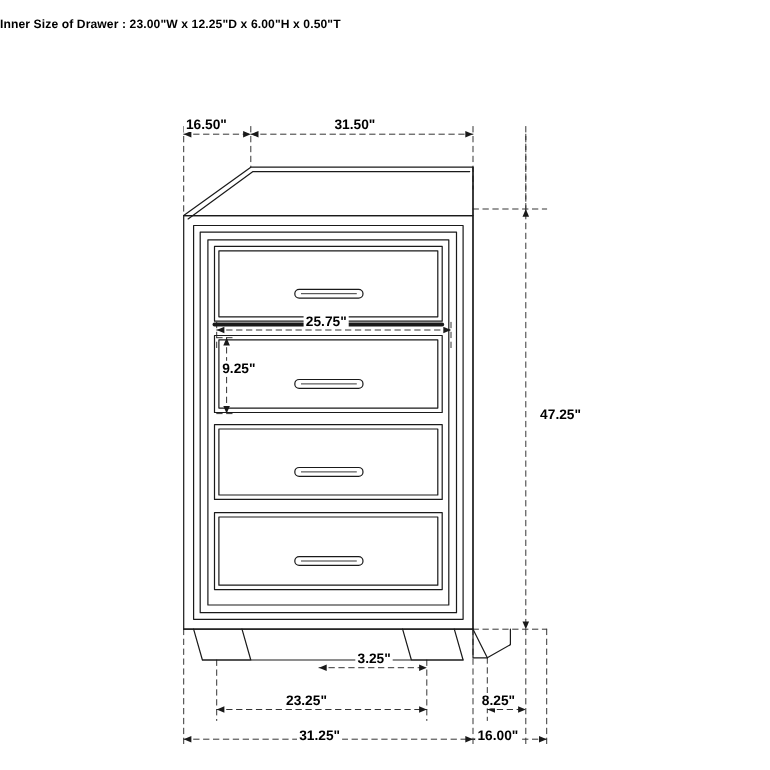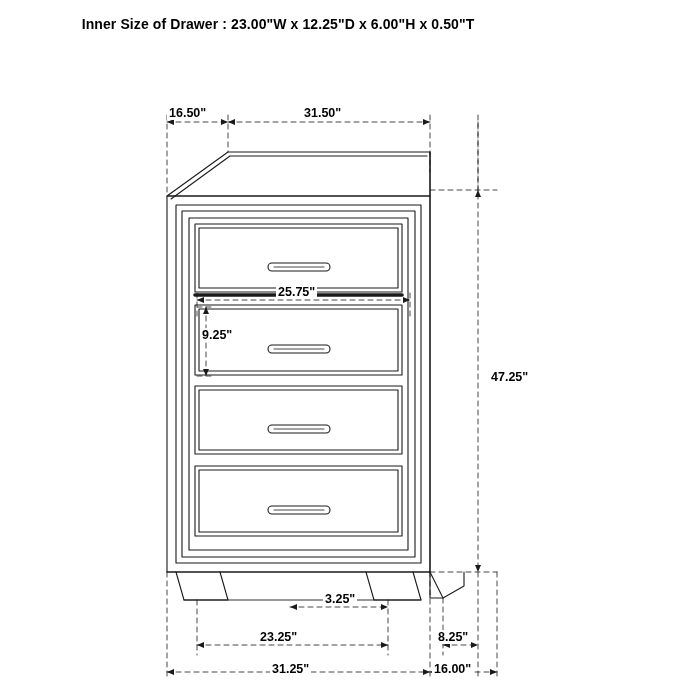--- a/index.html
+++ b/index.html
@@ -18,22 +18,21 @@
   #stage {
     position: relative;
     width: 700px;
     height: 700px;
   }
   .title {
     position: absolute;
     top: 16px;
     left: 0;
     width: 556px;
-    text-align: center;
-    font-size: 14px;
+    font-size: 11px;
     font-weight: bold;
     letter-spacing: 0.1px;
     color: #000;
   }
   svg.diagram {
     position: absolute;
     top: 0;
     left: 0;
     width: 700px;
     height: 700px;

